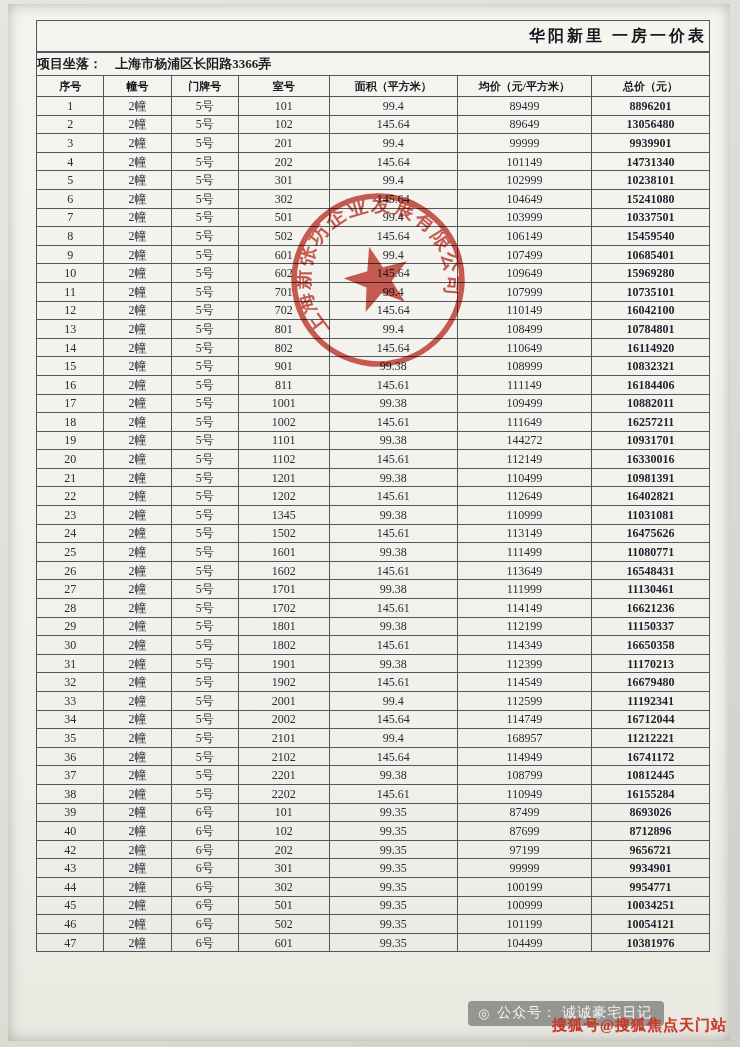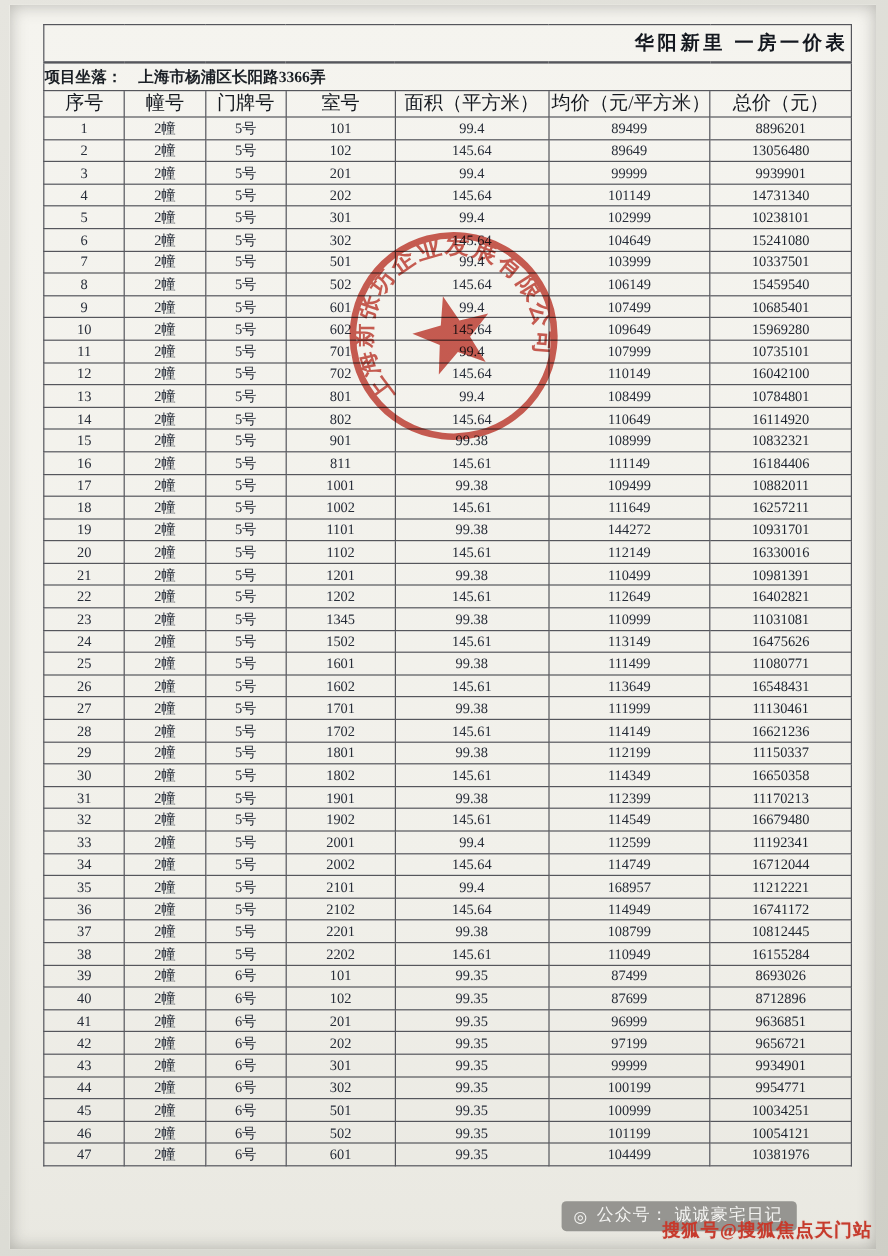--- a/index.html
+++ b/index.html
@@ -30,26 +30,26 @@
   tr.title-row th{
     height:30px;font-size:16px;font-weight:bold;color:#14181f;
     letter-spacing:3px;border-bottom-width:2px;text-align:right;
   }
   tr.loc-row th{
     height:22px;font-size:13px;font-weight:bold;color:#1b2026;
     text-align:left;padding-left:0;
   }
   tr.loc-row .loc-value{margin-left:10px;}
   tr.head-row th{
-    height:20px;font-size:16px;font-weight:normal;color:#14181f;
+    height:20px;font-size:11px;font-weight:bold;color:#14181f;
   }
   tbody td{
     height:17.6px;font-size:12px;line-height:1;color:#262c38;
   }
-  tbody td:last-child{font-weight:normal;color:#1d232e;}
+  tbody td:last-child{font-weight:bold;color:#1d232e;}
   .stamp{
     position:absolute;left:288px;top:190px;width:180px;height:180px;
     transform:rotate(-15deg);
     opacity:.8;mix-blend-mode:multiply;
     pointer-events:none;
   }
   .stamp svg{width:100%;height:100%;}
   .footer-badge{
     position:absolute;left:468px;top:1001px;
     display:flex;align-items:center;gap:7px;
@@ -457,29 +457,20 @@
           <tr>
             <td>40</td>
             <td>2幢</td>
             <td>6号</td>
             <td>102</td>
             <td>99.35</td>
             <td>87699</td>
             <td>8712896</td>
           </tr>
           <tr>
-            <td>41</td>
-            <td>2幢</td>
-            <td>6号</td>
-            <td>201</td>
-            <td>99.35</td>
-            <td>96999</td>
-            <td>9636851</td>
-          </tr>
-          <tr>
             <td>42</td>
             <td>2幢</td>
             <td>6号</td>
             <td>202</td>
             <td>99.35</td>
             <td>97199</td>
             <td>9656721</td>
           </tr>
           <tr>
             <td>43</td>

